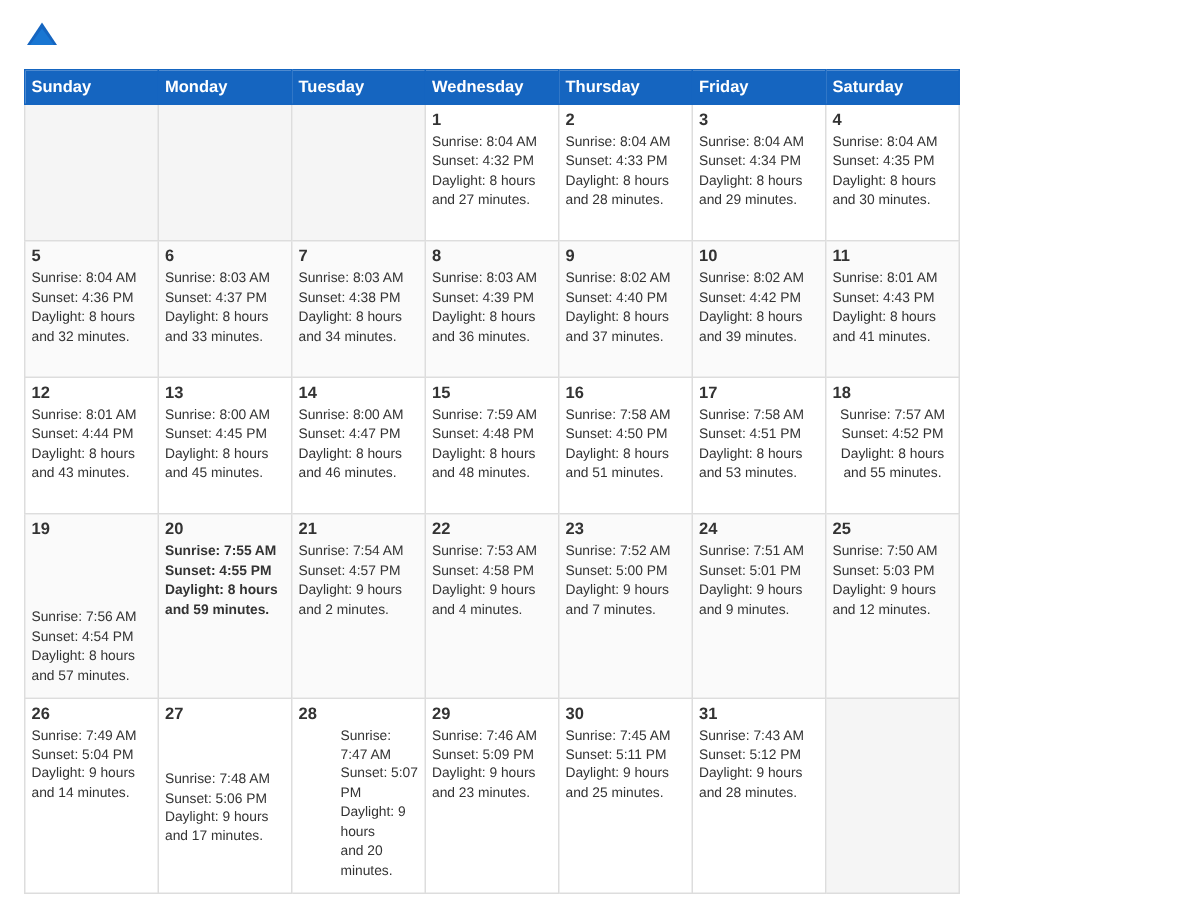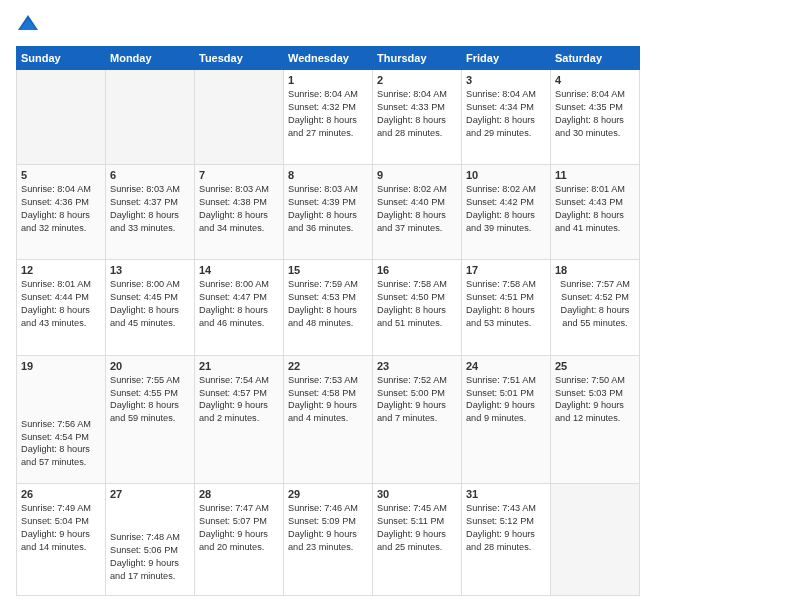--- a/index.html
+++ b/index.html
@@ -229,21 +229,21 @@
           <td>
             <span class="day-num">14</span>
             <div class="day-info" style="white-space: pre-line;">Sunrise: 8:00 AM
 Sunset: 4:47 PM
 Daylight: 8 hours
 and 46 minutes.</div>
           </td>
           <td>
             <span class="day-num">15</span>
             <div class="day-info" style="white-space: pre-line;">Sunrise: 7:59 AM
-Sunset: 4:53 PM
+Sunset: 4:48 PM
 Daylight: 8 hours
 and 48 minutes.</div>
           </td>
           <td>
             <span class="day-num">16</span>
             <div class="day-info" style="white-space: pre-line;">Sunrise: 7:58 AM
 Sunset: 4:50 PM
 Daylight: 8 hours
 and 51 minutes.</div>
           </td>
@@ -265,21 +265,21 @@
         <tr>
           <td>
             <span class="day-num">19</span>
             <div class="day-info" style="white-space: pre-line; margin-top: 46px;">Sunrise: 7:56 AM
 Sunset: 4:54 PM
 Daylight: 8 hours
 and 57 minutes.</div>
           </td>
           <td>
             <span class="day-num">20</span>
-            <div class="day-info" style="white-space: pre-line;">Sunrise: 7:55 AM
+            <div class="day-info" style="white-space: pre-line; font-weight: bold;">Sunrise: 7:55 AM
 Sunset: 4:55 PM
 Daylight: 8 hours
 and 59 minutes.</div>
           </td>
           <td>
             <span class="day-num">21</span>
             <div class="day-info" style="white-space: pre-line;">Sunrise: 7:54 AM
 Sunset: 4:57 PM
 Daylight: 9 hours
 and 2 minutes.</div>
@@ -323,21 +323,21 @@
           </td>
           <td>
             <span class="day-num">27</span>
             <div class="day-info" style="white-space: pre-line; margin-top: 31px;">Sunrise: 7:48 AM
 Sunset: 5:06 PM
 Daylight: 9 hours
 and 17 minutes.</div>
           </td>
           <td>
             <span class="day-num">28</span>
-            <div class="day-info" style="white-space: pre-line;">Sunrise: 7:47 AM
+            <div class="day-info" style="white-space: pre-line; margin-left: 28px;">Sunrise: 7:47 AM
 Sunset: 5:07 PM
 Daylight: 9 hours
 and 20 minutes.</div>
           </td>
           <td>
             <span class="day-num">29</span>
             <div class="day-info" style="white-space: pre-line;">Sunrise: 7:46 AM
 Sunset: 5:09 PM
 Daylight: 9 hours
 and 23 minutes.</div>

